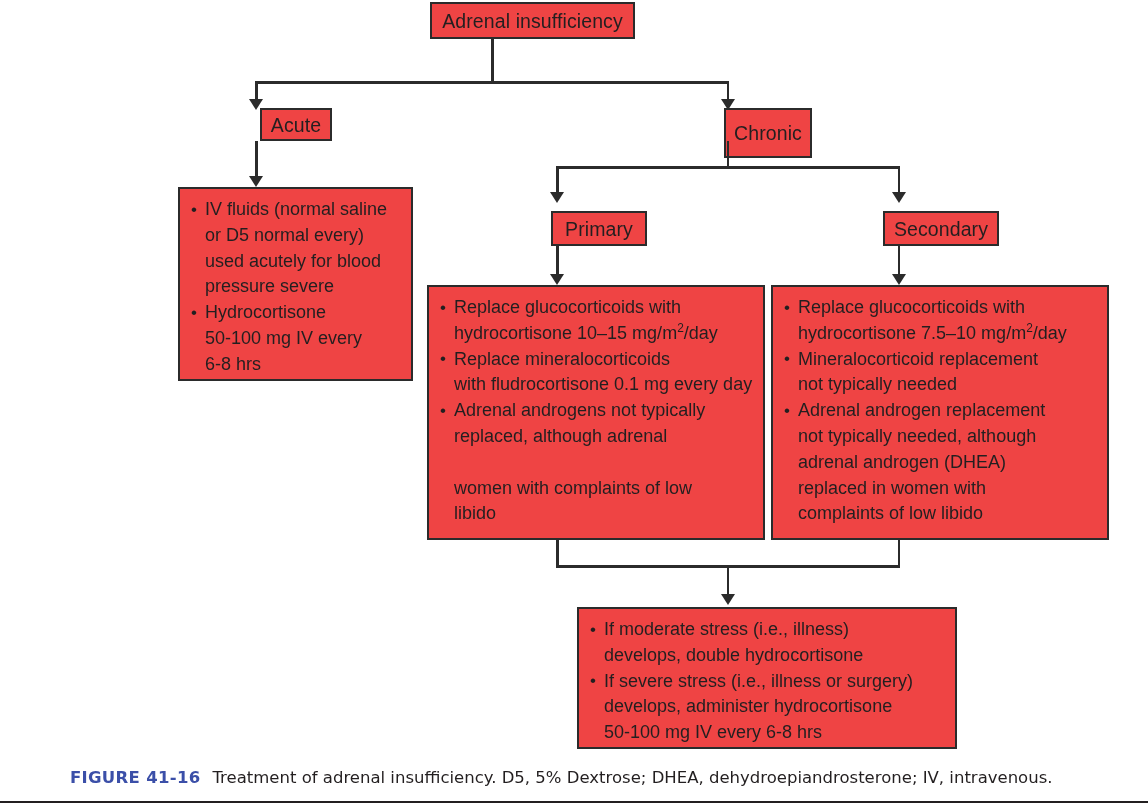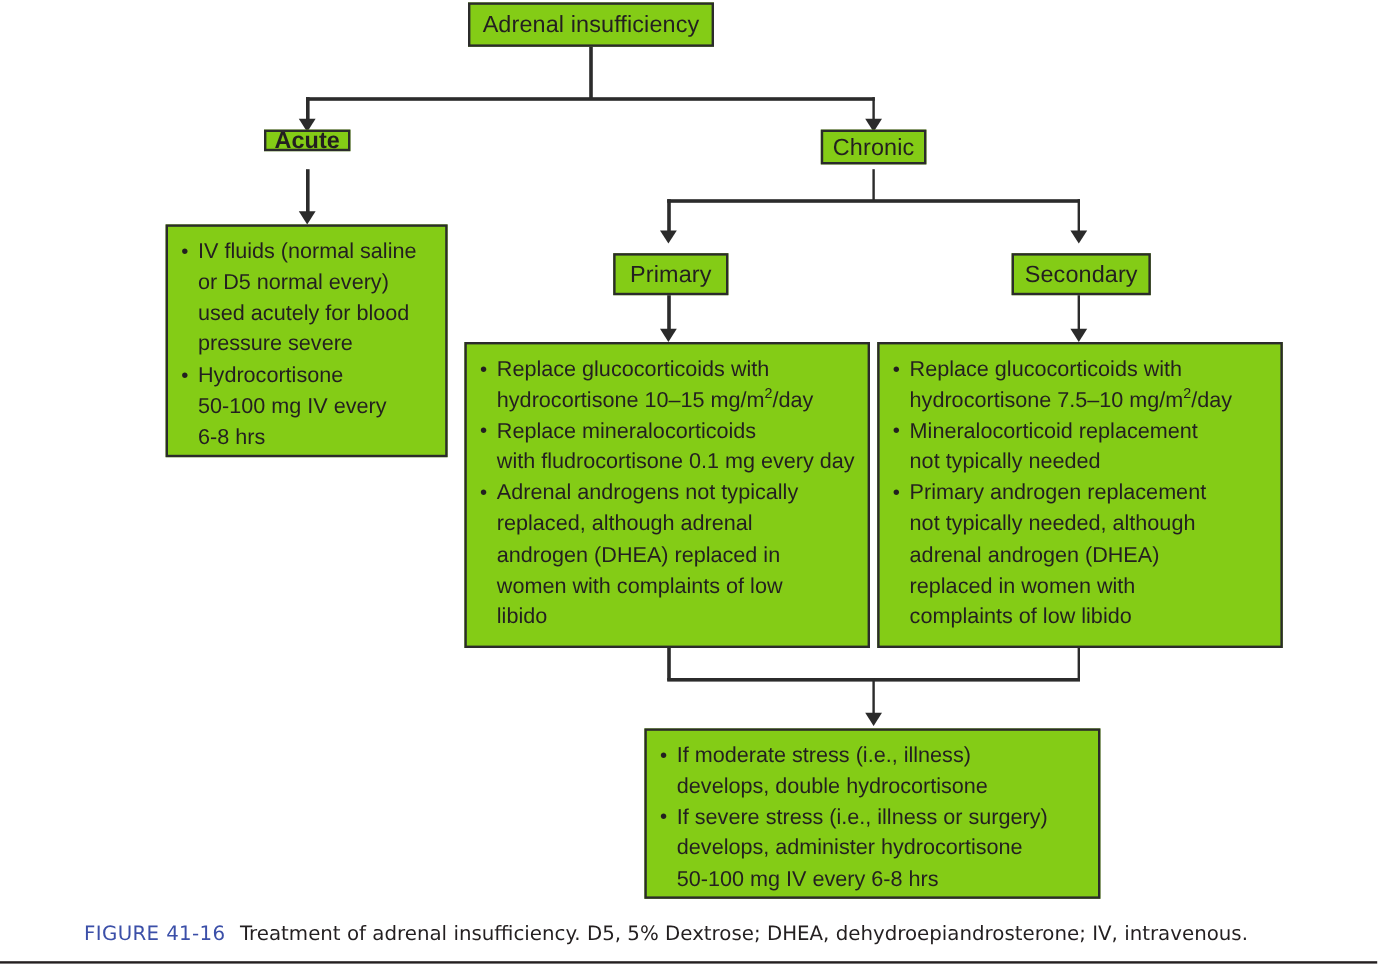--- a/index.html
+++ b/index.html
@@ -16,25 +16,26 @@
     width: 1148px;
     height: 810px;
     overflow: hidden;
     background: #ffffff;
   }
 
   
   .box {
     position: absolute;
     box-sizing: border-box;
-    background: #84cc16;
+    background: #ef4444;
     border: 2.5px solid #2b2b2b;
     font-size: 19.5px;
     line-height: 26px;
     color: #231f20;
+    margin-left: 40px;
   }
   .box.label {
     display: flex;
     align-items: center;
     justify-content: center;
     text-align: center;
     letter-spacing: .1px;
   }
   .box.bullets {
     padding: 8px 10px 8px 11px;
@@ -96,21 +97,21 @@
     left: 70px;
     top: 767px;
     width: 1070px;
     font-family: "DejaVu Sans", sans-serif;
     font-size: 16.5px;
     line-height: 22px;
     color: #231f20;
     white-space: nowrap;
   }
   #caption .fignum {
-    font-weight: normal;
+    font-weight: bold;
     color: #3b4fa8;
     letter-spacing: .3px;
   }
   #caption .captext {
     margin-left: 12px;
   }
 </style>
 </head>
 <body>
 
@@ -120,21 +121,21 @@
     <span>Adrenal insufficiency</span>
   </div>
 
   <div class="ln vl" style="left:491px; top:39px; width:2.5px; height:44px;"></div>
   <div class="ln hl" style="left:255px; top:81px; width:474px; height:2.5px;"></div>
   <div class="ln vl" style="left:255px; top:81px; width:2.5px; height:22px;"></div>
   <div class="arrow" style="left:249px; top:99px;"></div>
   <div class="ln vl" style="left:726.5px; top:81px; width:2.5px; height:22px;"></div>
   <div class="arrow" style="left:721px; top:99px;"></div>
 
-  <div class="box label" style="left:220px; top:108px; width:72px; height:18px;font-weight:bold;">
+  <div class="box label" style="left:220px; top:108px; width:72px; height:33px;">
     <span>Acute</span>
   </div>
   <div class="ln vl" style="left:255px; top:141px; width:2.5px; height:37px;"></div>
   <div class="arrow" style="left:249px; top:176px;"></div>
 
   <div class="box bullets" style="left:138px; top:187px; width:235px; height:194px;">
     <ul class="bl">
       <li>
         <span>IV fluids (normal saline</span><br>
         <span>or D5 normal every)</span><br>
@@ -142,21 +143,21 @@
         <span>pressure severe</span>
       </li>
       <li>
         <span>Hydrocortisone</span><br>
         <span>50-100 mg IV every</span><br>
         <span>6-8 hrs</span>
       </li>
     </ul>
   </div>
 
-  <div class="box label" style="left:684px; top:108px; width:88px; height:29px;">
+  <div class="box label" style="left:684px; top:108px; width:88px; height:50px;">
     <span>Chronic</span>
   </div>
 
   <div class="ln vl" style="left:726.5px; top:141px; width:2.5px; height:27px;"></div>
   <div class="ln hl" style="left:556px; top:166px; width:344px; height:2.5px;"></div>
   <div class="ln vl" style="left:556px; top:166px; width:2.5px; height:30px;"></div>
   <div class="arrow" style="left:550px; top:192px;"></div>
   <div class="ln vl" style="left:897.5px; top:166px; width:2.5px; height:30px;"></div>
   <div class="arrow" style="left:892px; top:192px;"></div>
 
@@ -172,21 +173,21 @@
         <span>Replace glucocorticoids with</span><br>
         <span>hydrocortisone 10–15 mg/m</span><sup>2</sup><span>/day</span>
       </li>
       <li>
         <span>Replace mineralocorticoids</span><br>
         <span>with fludrocortisone 0.1 mg every day</span>
       </li>
       <li>
         <span>Adrenal androgens not typically</span><br>
         <span>replaced, although adrenal</span><br>
-        <span>androgen (DHEA) replaced in</span><br>
+        <br>
         <span>women with complaints of low</span><br>
         <span>libido</span>
       </li>
     </ul>
   </div>
 
   <div class="box label" style="left:843px; top:211px; width:116px; height:35px;">
     <span>Secondary</span>
   </div>
   <div class="ln vl" style="left:897.5px; top:246px; width:2.5px; height:30px;"></div>
@@ -196,21 +197,21 @@
     <ul class="bl">
       <li>
         <span>Replace glucocorticoids with</span><br>
         <span>hydrocortisone 7.5–10 mg/m</span><sup>2</sup><span>/day</span>
       </li>
       <li>
         <span>Mineralocorticoid replacement</span><br>
         <span>not typically needed</span>
       </li>
       <li>
-        <span>Primary androgen replacement</span><br>
+        <span>Adrenal androgen replacement</span><br>
         <span>not typically needed, although</span><br>
         <span>adrenal androgen (DHEA)</span><br>
         <span>replaced in women with</span><br>
         <span>complaints of low libido</span>
       </li>
     </ul>
   </div>
 
   <div class="ln vl" style="left:556px; top:540px; width:2.5px; height:27px;"></div>
   <div class="ln vl" style="left:897.5px; top:540px; width:2.5px; height:27px;"></div>

